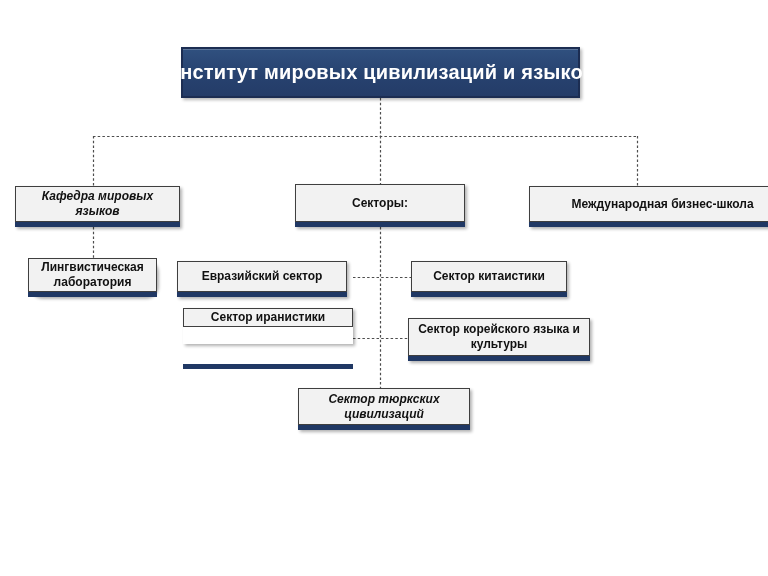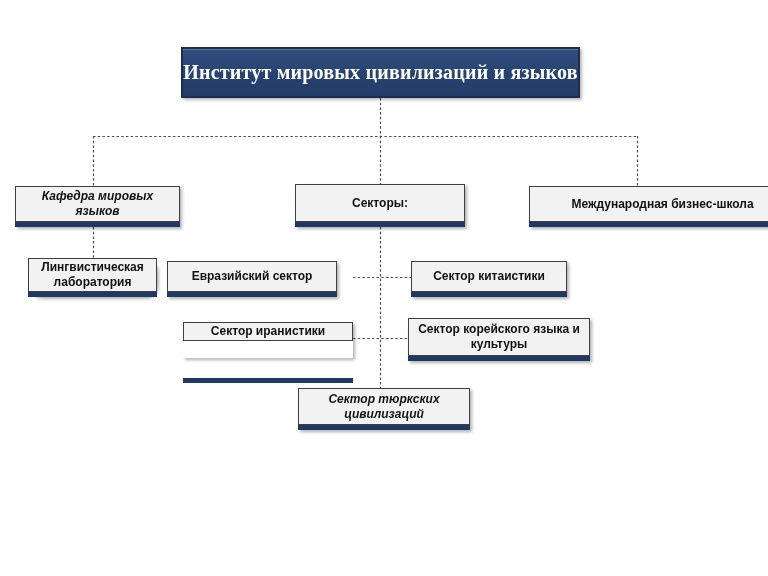--- a/index.html
+++ b/index.html
@@ -23,21 +23,21 @@
     box-sizing: border-box;
     background: linear-gradient(to bottom, #30507f 0%, #27426f 55%, #243c68 100%);
     border: 2px solid #1c2d52;
     box-shadow: inset 0 1px 0 rgba(255,255,255,0.22), 2px 2px 3px rgba(0,0,0,0.28);
     display: flex;
     align-items: center;
     justify-content: center;
     text-align: center;
   }
   .root-node .label {
-    font-family: Liberation Serif, serif;
+    font-family: Liberation Sans, sans-serif;
     font-weight: 700;
     font-size: 20px;
     color: #ffffff;
     letter-spacing: 0.2px;
     white-space: nowrap;
   }
   .node {
     position: absolute;
     box-shadow: 2px 2px 3px rgba(0,0,0,0.30);
     display: flex;
@@ -61,23 +61,23 @@
   .node-bar {
     flex: 0 0 5px;
     height: 5px;
     background: #203864;
   }
   
   .n-kafedra { left: 15px;  top: 186px; width: 165px; height: 41px; font-style: italic; }
   .n-sektory { left: 295px; top: 184px; width: 170px; height: 43px; }
   .n-biznes  { left: 529px; top: 186px; width: 267px; height: 41px; }
   .n-lingv   { left: 28px;  top: 258px; width: 129px; height: 39px; border-radius: 13px; }
-  .n-evraz   { left: 167px; top: 261px; width: 170px; height: 36px; }
+  .n-evraz   { left: 177px; top: 261px; width: 170px; height: 36px; }
   .n-kitai   { left: 411px; top: 261px; width: 156px; height: 36px; }
-  .n-iran    { left: 183px; top: 322px; width: 170px; height: 36px; gap: 37px; }
+  .n-iran    { left: 183px; top: 308px; width: 170px; height: 36px; gap: 37px; }
   .n-korea   { left: 408px; top: 318px; width: 182px; height: 43px; }
   .n-turk    { left: 298px; top: 388px; width: 172px; height: 42px; font-style: italic; }
 </style>
 </head>
 <body>
 
 <div class="canvas">
 
   <svg class="connectors" viewBox="0 0 768 576" xmlns="http://www.w3.org/2000/svg">
     <g stroke="#4d4d4d" stroke-width="1.2" stroke-dasharray="2.5 2.2" fill="none">

